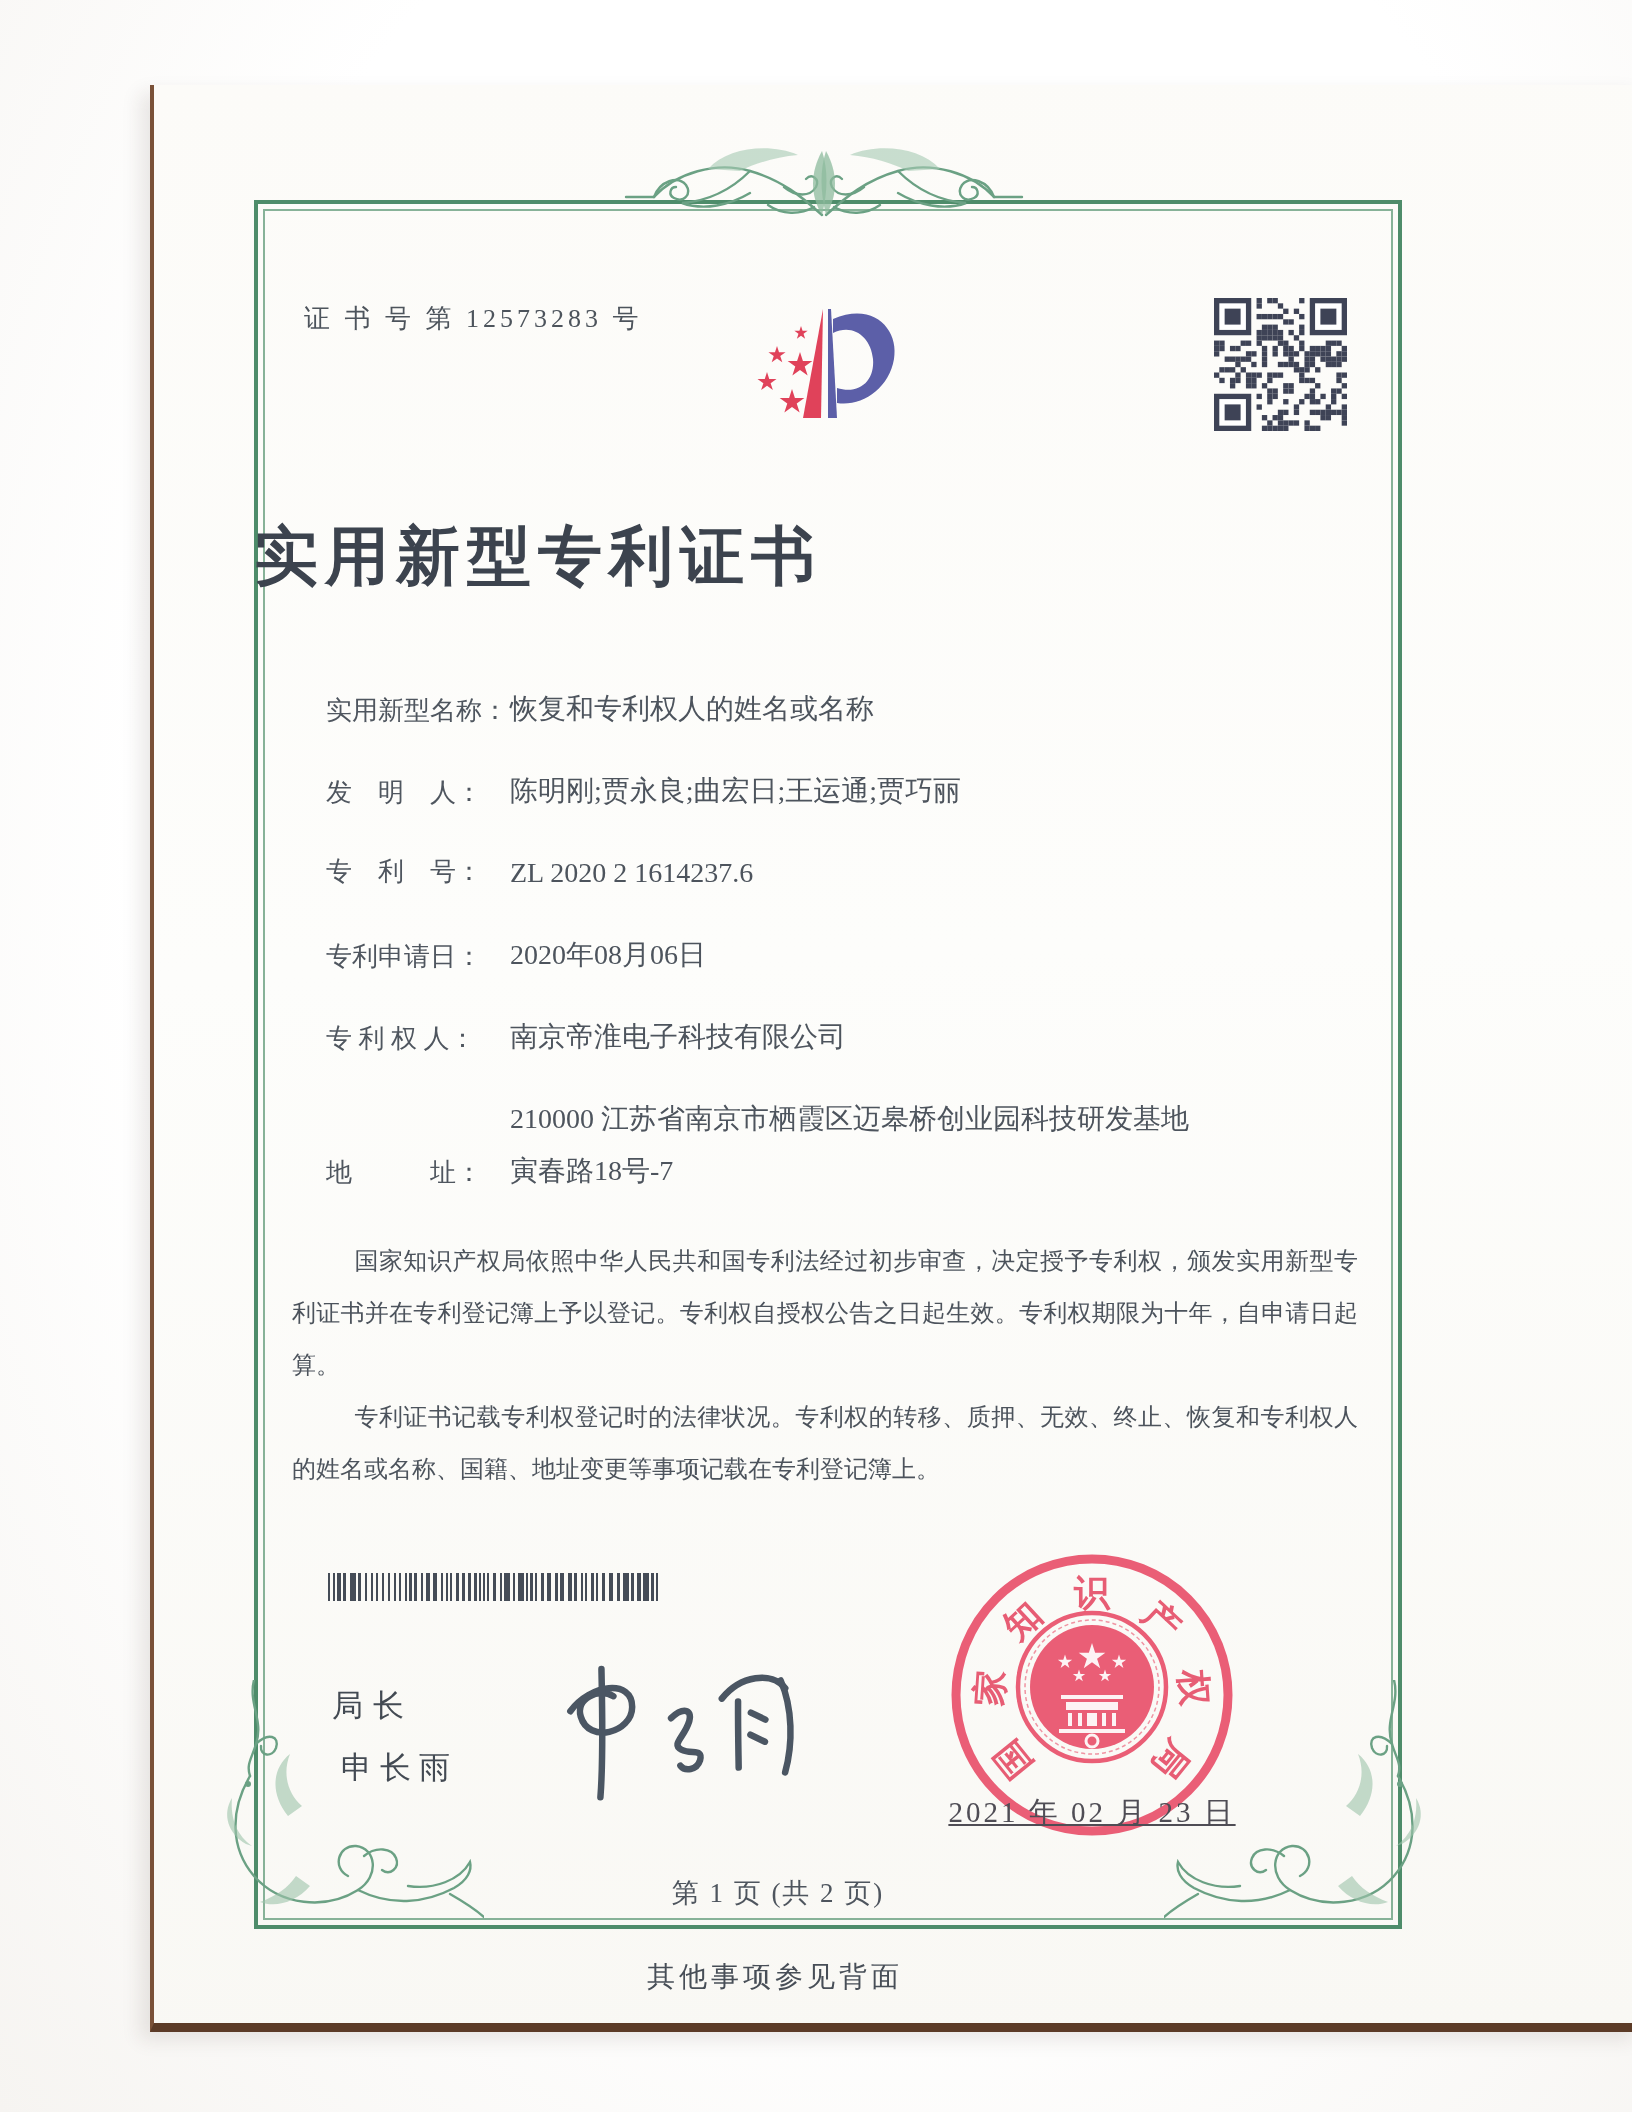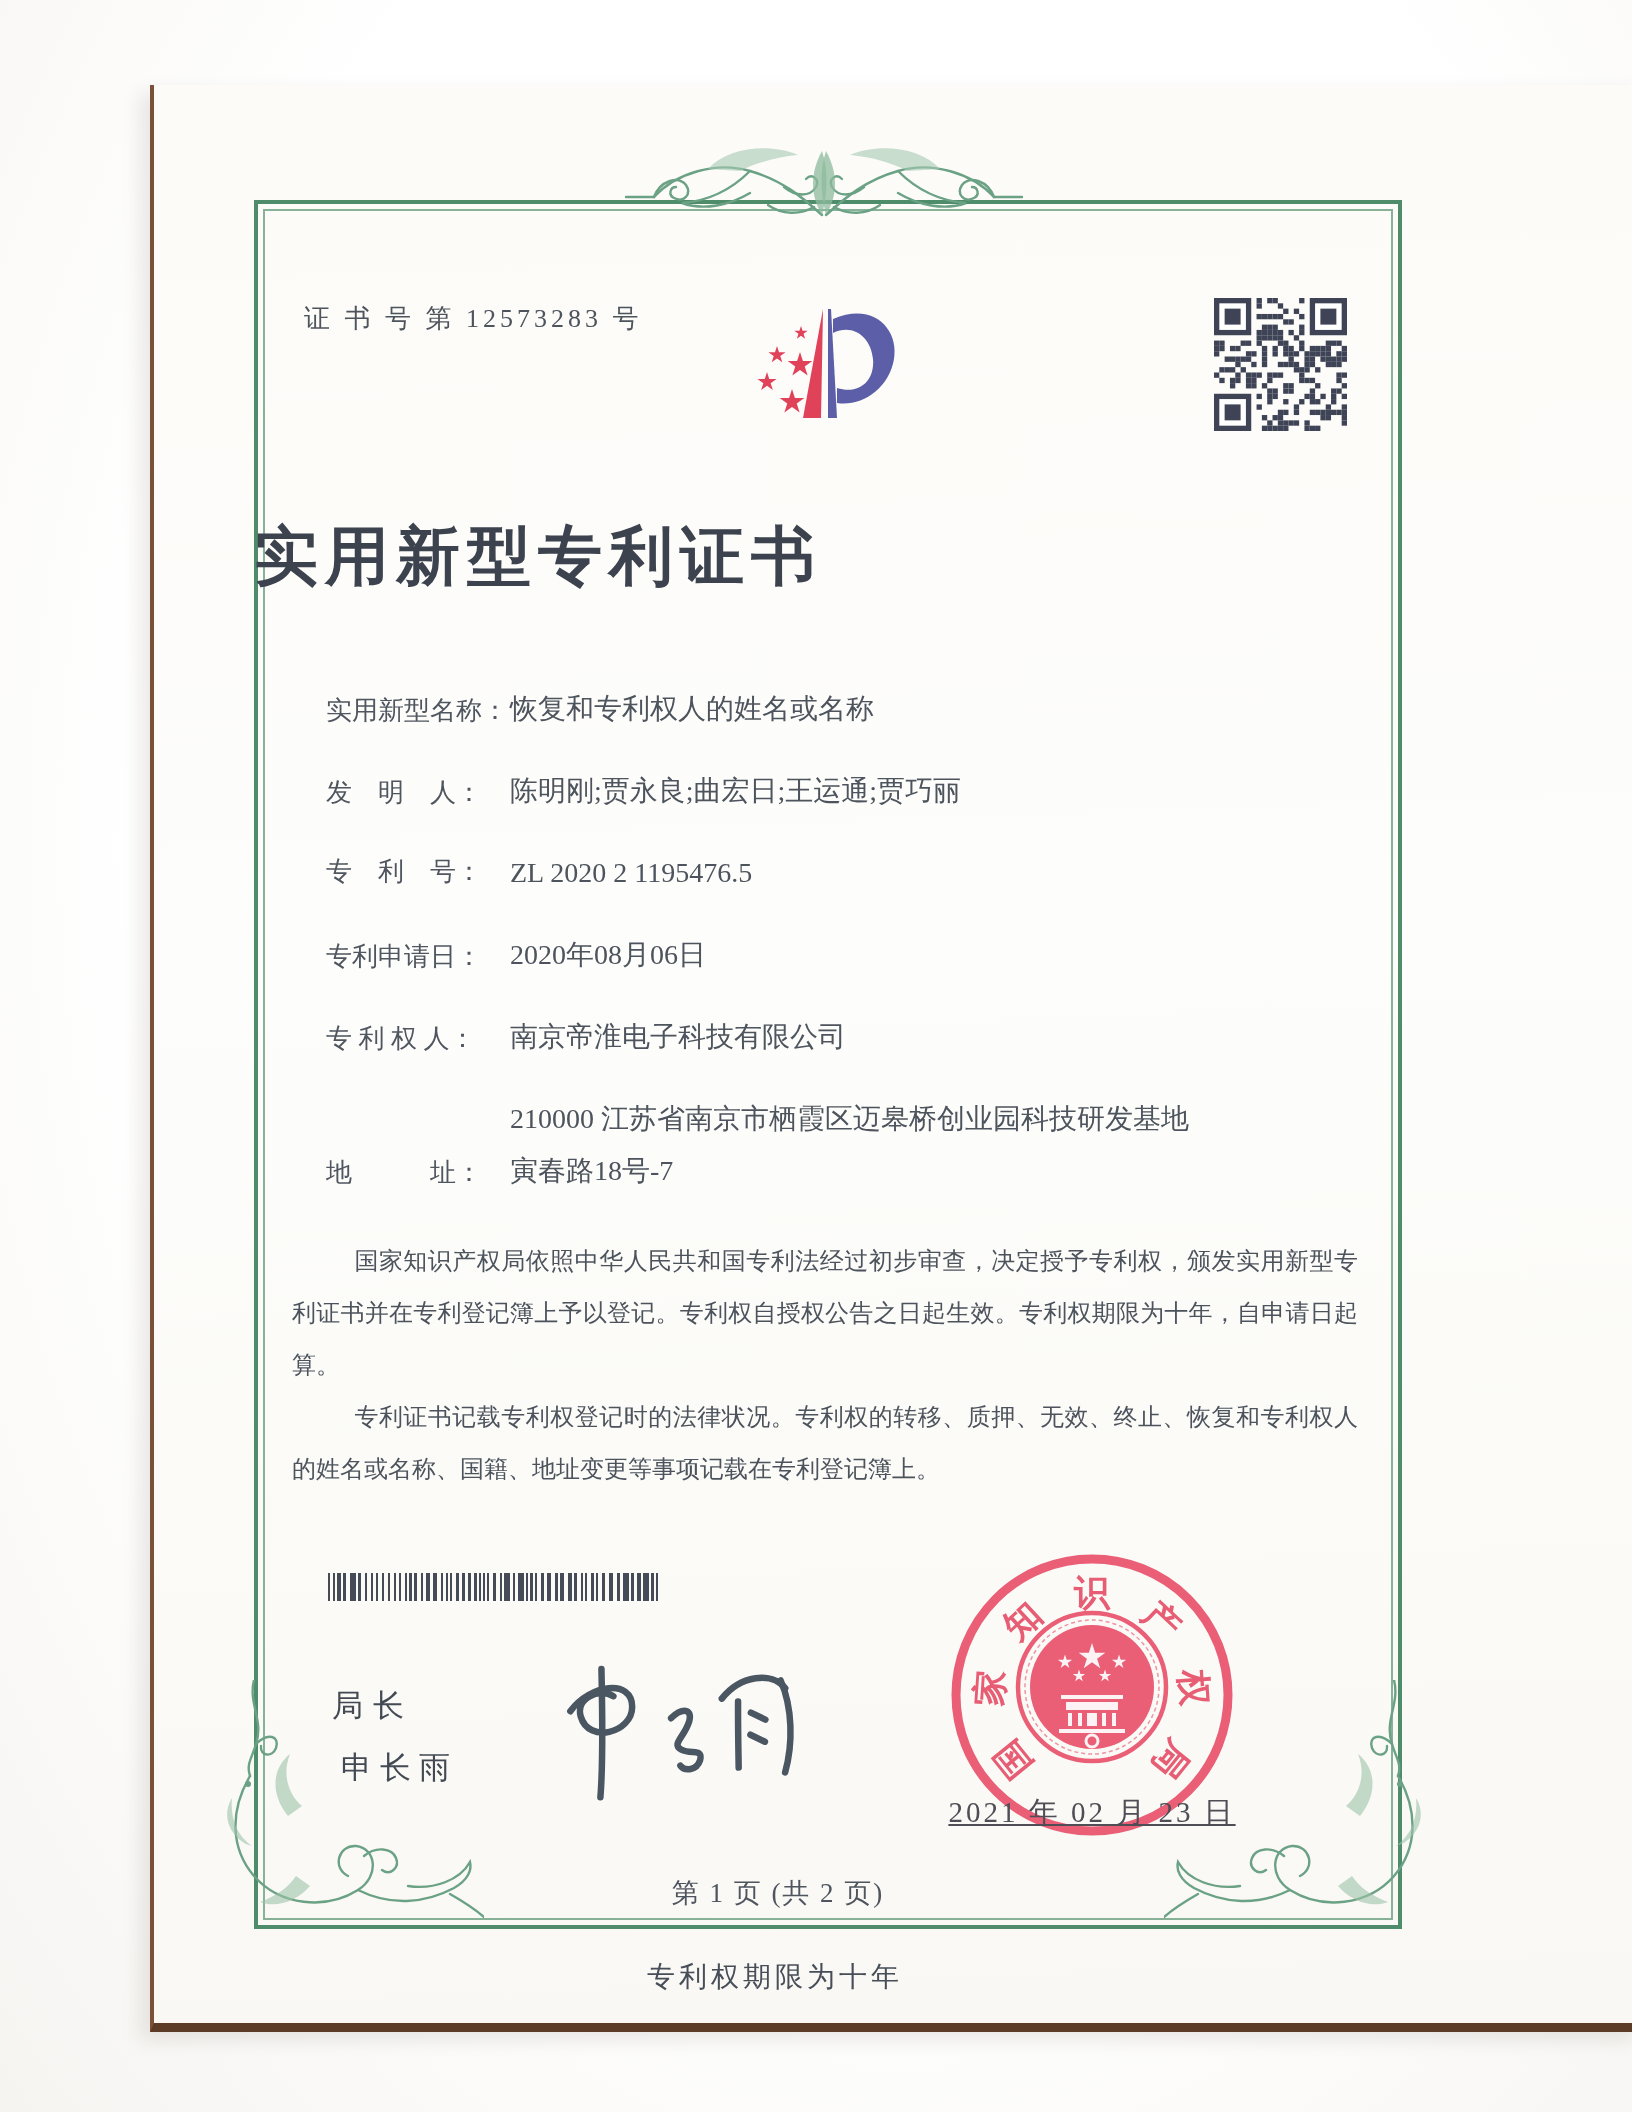--- a/index.html
+++ b/index.html
@@ -336,21 +336,21 @@
   <div class="row" style="top:605px">
     <span class="lab">实用新型名称：</span>
     <span class="val">恢复和专利权人的姓名或名称</span>
   </div>
   <div class="row" style="top:687px">
     <span class="lab">发　明　人：</span>
     <span class="val">陈明刚;贾永良;曲宏日;王运通;贾巧丽</span>
   </div>
   <div class="row" style="top:769px">
     <span class="lab">专　利　号：</span>
-    <span class="val">ZL 2020 2 1195476.5</span>
+    <span class="val">ZL 2020 2 1614237.6</span>
   </div>
   <div class="row" style="top:851px">
     <span class="lab">专利申请日：</span>
     <span class="val">2020年08月06日</span>
   </div>
   <div class="row" style="top:933px">
     <span class="lab">专 利 权 人：</span>
     <span class="val">南京帝淮电子科技有限公司</span>
   </div>
   <div class="row" style="top:1015px">
@@ -470,15 +470,15 @@
     <span class="seal-char sc1">家</span>
     <span class="seal-char sc2">知</span>
     <span class="seal-char sc3">识</span>
     <span class="seal-char sc4">产</span>
     <span class="seal-char sc5">权</span>
     <span class="seal-char sc6">局</span>
   </div>
   <div class="seal-date">2021 年 02 月 23 日</div>
 
   <div class="page-info">第 1 页 (共 2 页)</div>
-  <div class="back-note">专利权期限为十年</div>
+  <div class="back-note">其他事项参见背面</div>
 
 </div>
 
 </body></html>

